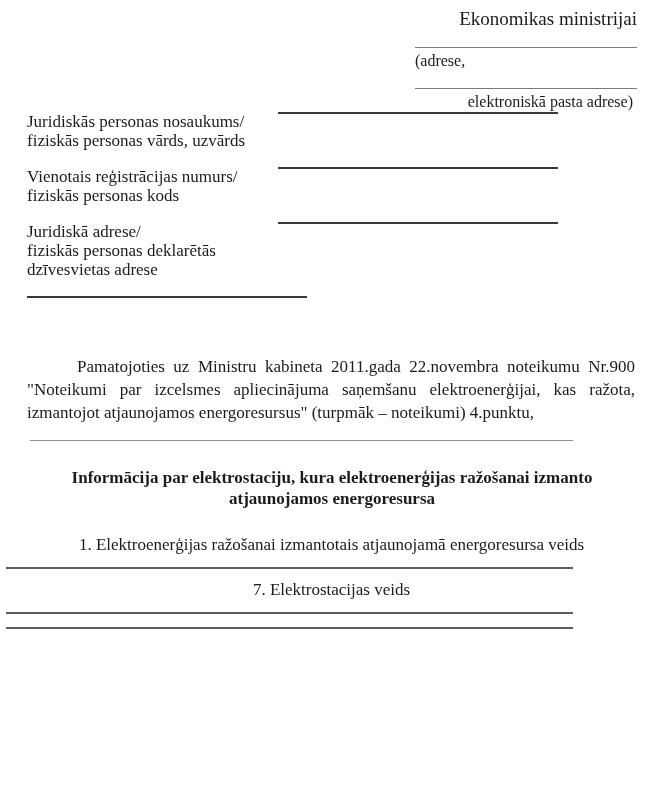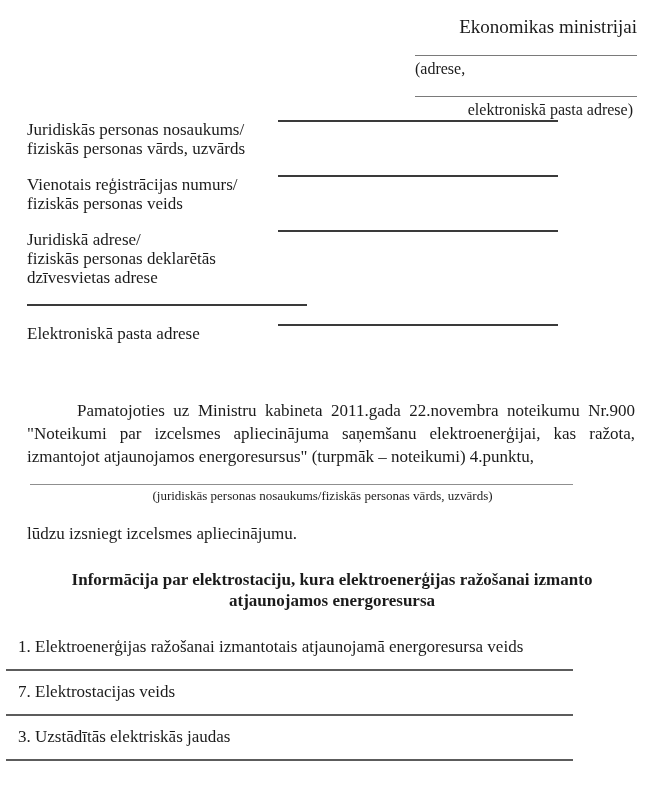--- a/index.html
+++ b/index.html
@@ -4,21 +4,21 @@
 <style>
   html,body{margin:0;padding:0;background:#ffffff;}
   .page{
     position:relative;
     width:645px;height:787px;
     background:#ffffff;
     color:#1b1b1b;
     font-family:"Liberation Serif","DejaVu Serif",serif;
     font-size:17px;
     box-sizing:border-box;
-    padding-top:17px;
+    padding-top:9px;
     overflow:hidden;
   }
   
   .recipient{width:222px;margin:0 8px 0 auto;}
   .recipient-title{text-align:right;font-size:19px;line-height:19px;margin-bottom:19px;}
   .rline{border-bottom:1px solid #7a7a7a;height:0;}
   .rcap{font-size:16px;line-height:20px;margin-top:3px;}
   .rcap.center{text-align:left;margin-bottom:17px;}
   .rcap.right{text-align:right;padding-right:4px;}
   
@@ -37,21 +37,21 @@
   .sig-cap{text-align:center;font-size:13px;line-height:15px;margin-top:3px;color:#222;}
   
   .request{margin:0 0 0 27px;padding-top:21px;line-height:19px;}
   
   .heading{
     font-weight:bold;text-align:center;
     margin:0 8px 0 27px;padding-top:26px;
     font-size:17px;line-height:21px;
   }
   
-  .items{padding-top:26px;}
+  .items{padding-top:26px;text-align:center;}
   .item-label{margin-left:18px;line-height:19px;}
   .item-label.spaced{padding-top:11px;}
   .item-line{margin:13px 0 0 6px;width:567px;border-bottom:2px solid #5c5c5c;height:0;}
 </style>
 </head>
 <body>
 
 <div class="page">
 
   <div class="recipient">
@@ -63,55 +63,48 @@
   </div>
 
   <div class="rows">
     <div class="row">
       <div class="label">Juridiskās personas nosaukums/
 fiziskās personas vārds, uzvārds</div>
       <div class="fill"></div>
     </div>
     <div class="row">
       <div class="label">Vienotais reģistrācijas numurs/
-fiziskās personas veids</div>
+fiziskās personas kods</div>
       <div class="fill"></div>
     </div>
     <div class="row">
       <div class="label">Juridiskā adrese/
 fiziskās personas deklarētās
 dzīvesvietas adrese</div>
       <div class="fill"></div>
     </div>
     <div class="row">
       <div class="fill"></div>
     </div>
-    <div class="row">
-      <div class="label">Elektroniskā pasta adrese</div>
-      <div class="fill"></div>
-    </div>
   </div>
 
   <p class="legal">Pamatojoties uz Ministru kabineta 2011.gada 22.novembra noteikumu Nr.900 "Noteikumi par izcelsmes apliecinājuma saņemšanu elektroenerģijai, kas ražota, izmantojot atjaunojamos energoresursus" (turpmāk – noteikumi) 4.punktu,</p>
 
   <div class="sig-line"></div>
-  <div class="sig-cap">(juridiskās personas nosaukums/fiziskās personas vārds, uzvārds)</div>
 
-  <p class="request">lūdzu izsniegt izcelsmes apliecinājumu.</p>
 
   <div class="heading">Informācija par elektrostaciju, kura elektroenerģijas ražošanai izmanto atjaunojamos energoresursa</div>
 
   <div class="items">
     <div class="item">
       <div class="item-label">1. Elektroenerģijas ražošanai izmantotais atjaunojamā energoresursa veids</div>
       <div class="item-line"></div>
     </div>
     <div class="item">
       <div class="item-label spaced">7. Elektrostacijas veids</div>
       <div class="item-line"></div>
     </div>
     <div class="item">
-      <div class="item-label spaced">3. Uzstādītās elektriskās jaudas</div>
       <div class="item-line"></div>
     </div>
   </div>
 
 </div>
 
 </body></html>

